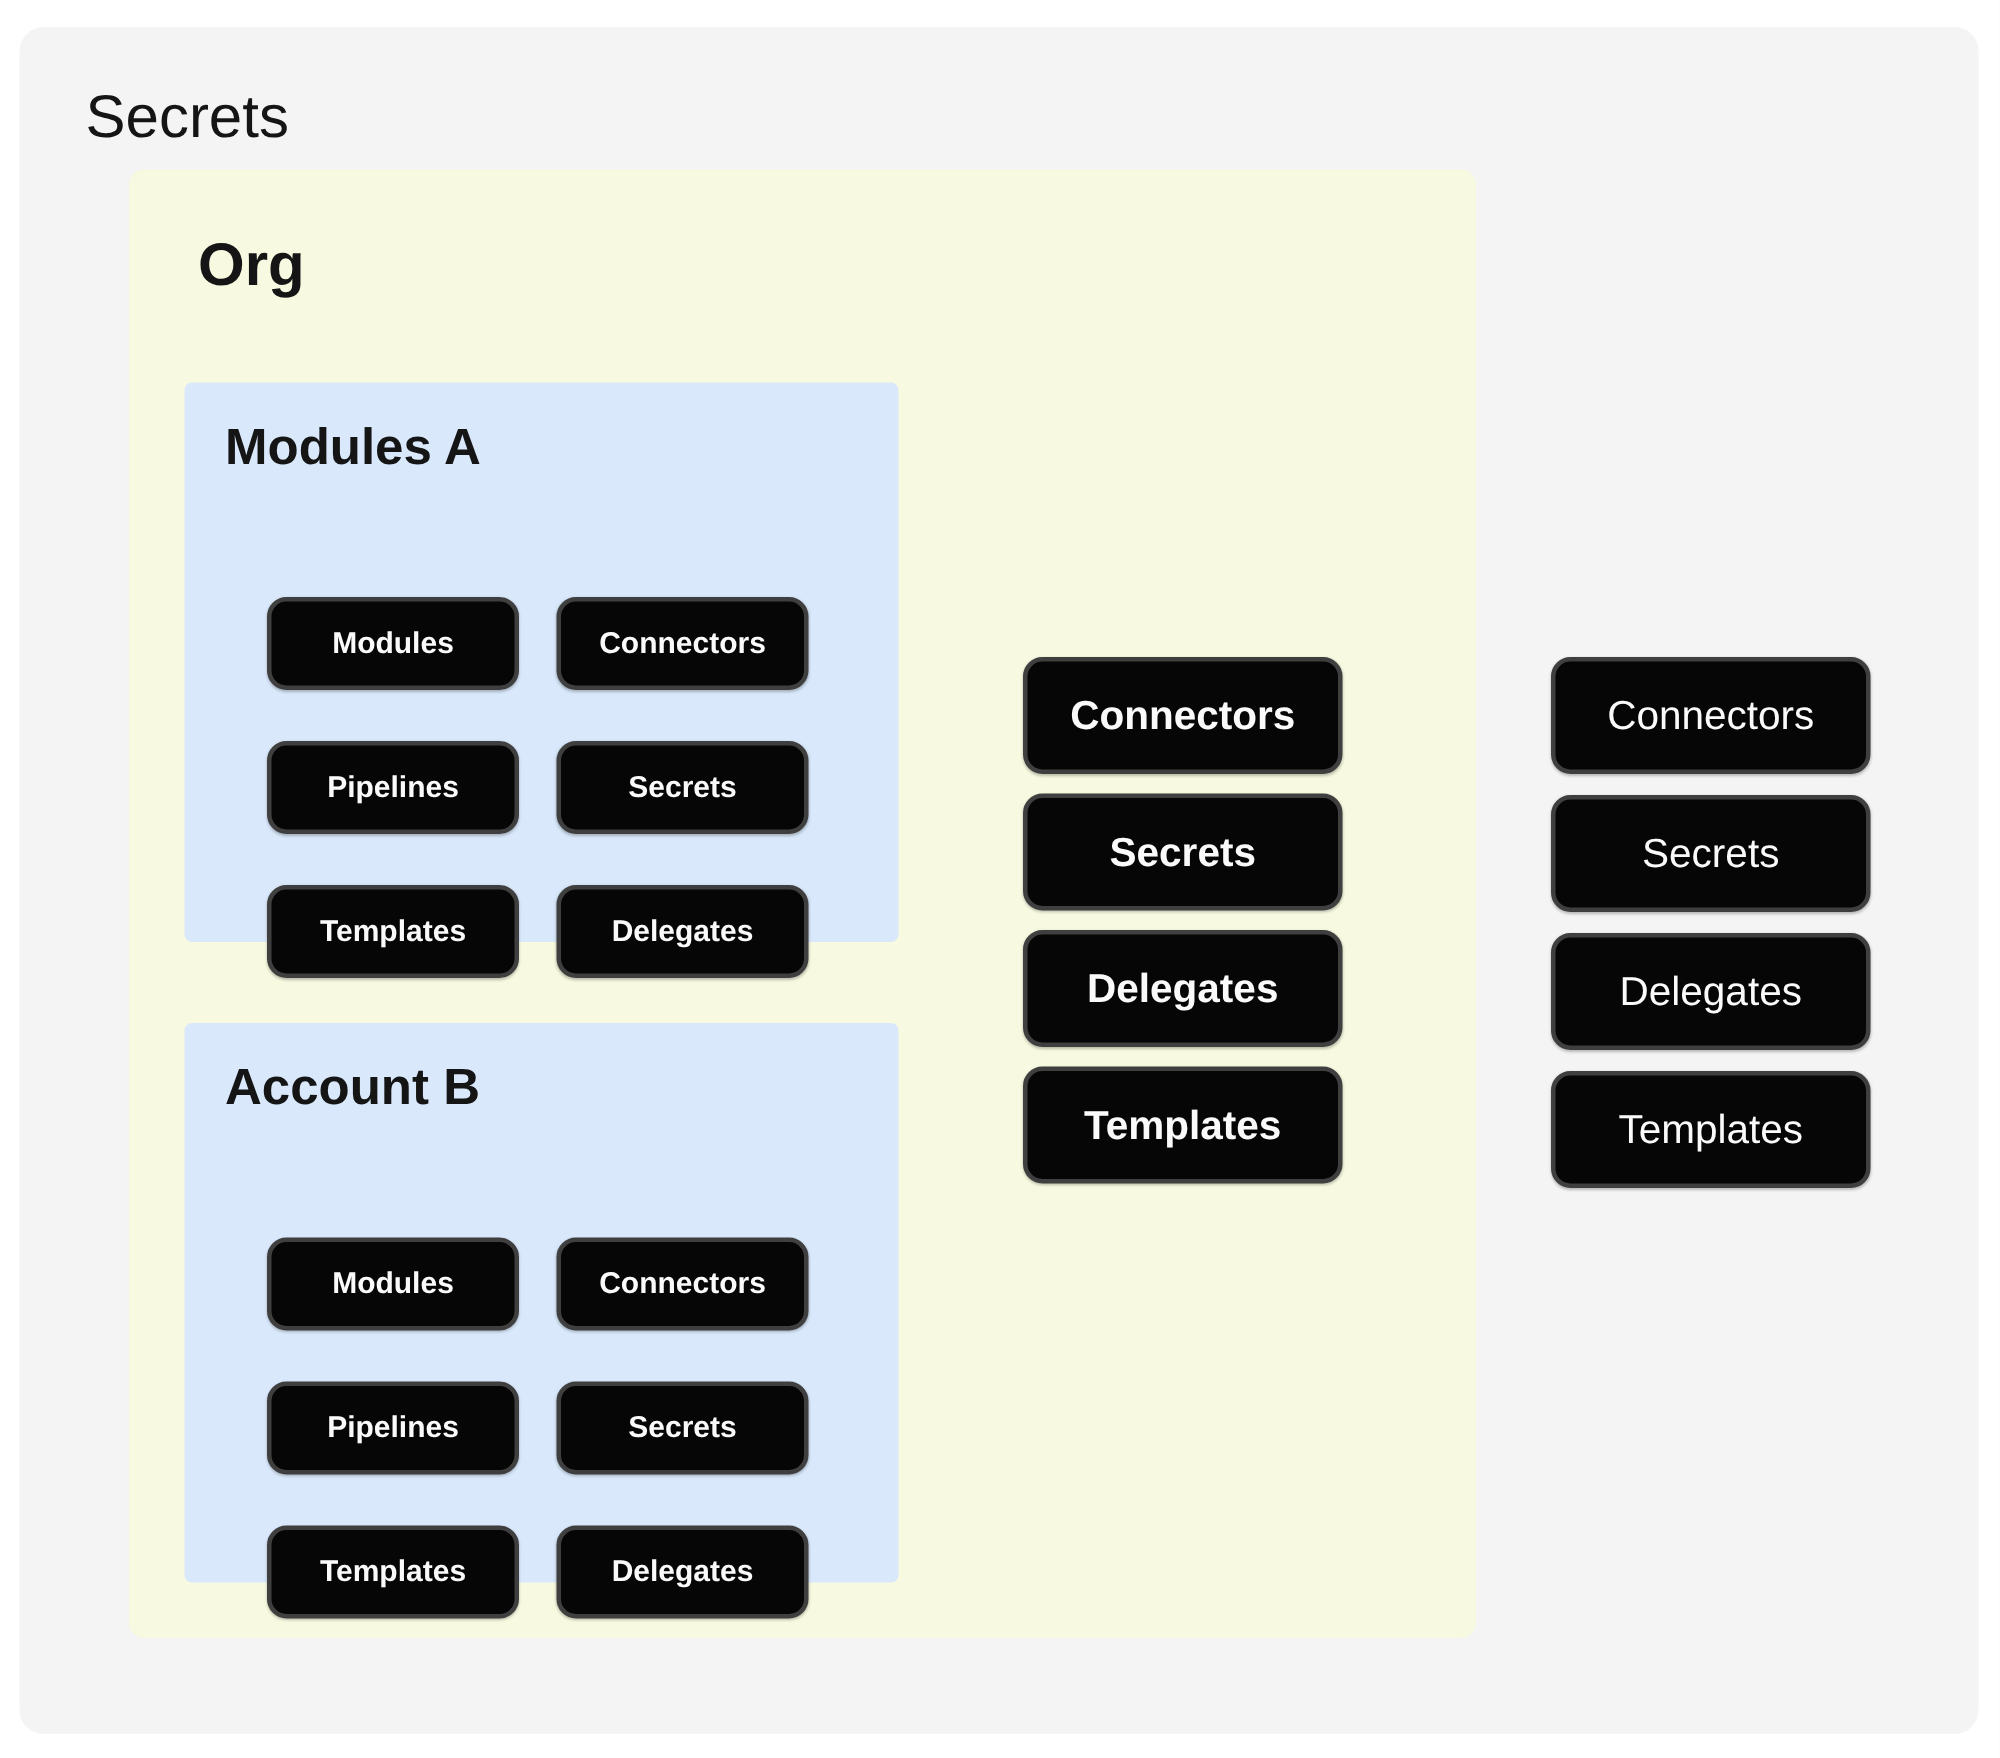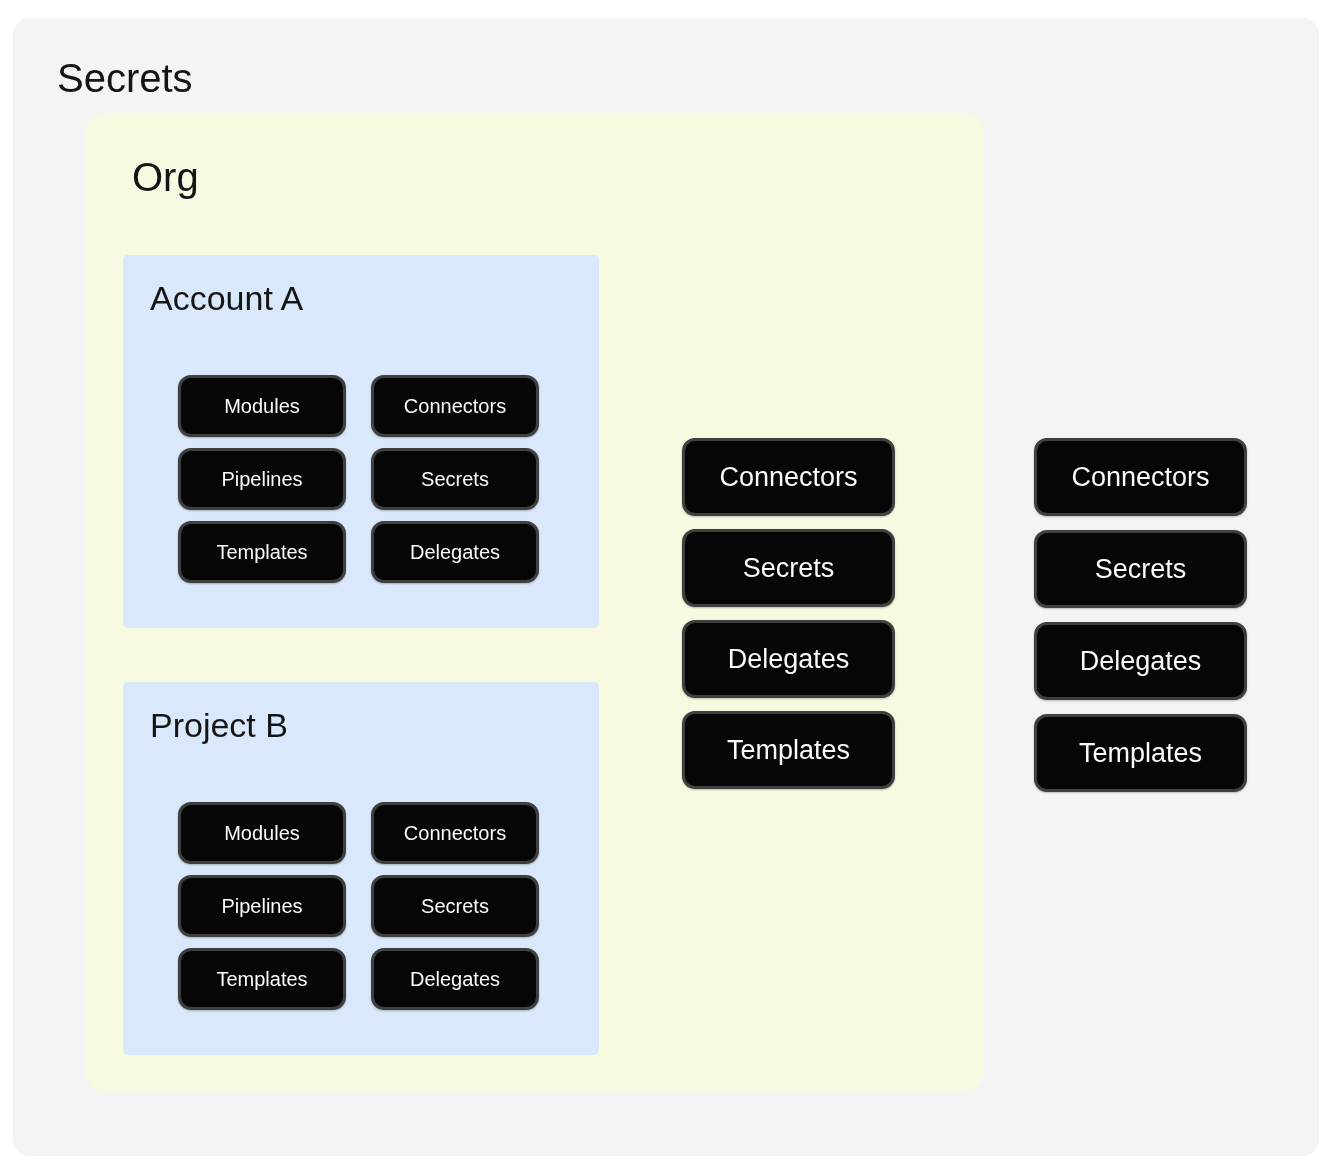--- a/index.html
+++ b/index.html
@@ -23,21 +23,21 @@
   .account-box{
     position:absolute;left:13px;top:18px;width:1306px;height:1138px;
     background:var(--account-bg);border-radius:16px;
   }
   .account-title{
     position:absolute;left:44px;top:36px;
     font-size:40px;line-height:1.2;color:var(--title-text);
   }
   .org-box{
     position:absolute;left:73px;top:95px;width:898px;height:979px;
-    background:var(--org-bg);border-radius:20px;
+    background:var(--org-bg);border-radius:10px;font-weight:bold;
   }
   .org-title{
     position:absolute;left:46px;top:40px;
     font-size:40px;line-height:1.2;color:var(--title-text);
   }
   .project-box{
     position:absolute;left:37px;width:476px;height:373px;
     background:var(--project-bg);border-radius:5px;
   }
   .project-a{top:142px;}
@@ -53,54 +53,54 @@
   }
   .chip{
     background:var(--chip-bg);
     border:3px solid var(--chip-border);
     border-radius:13px;
     color:var(--chip-text);
     display:flex;align-items:center;justify-content:center;
     box-shadow:0 1px 2px rgba(0,0,0,0.25);
     text-align:center;
   }
-  .chip-sm{width:168px;height:62px;font-size:20px;}
+  .chip-sm{width:168px;height:62px;font-size:20px;margin-top:23px;}
   .chip-lg{width:213px;height:78px;font-size:27px;}
   .org-chip-col{
     position:absolute;left:596px;top:325px;
     display:flex;flex-direction:column;gap:13px;
   }
   .account-chip-col{
     position:absolute;left:1021px;top:420px;
     display:flex;flex-direction:column;gap:14px;
   }
 </style>
 </head>
 <body>
 
 <div class="account-box">
   <div class="account-title">Secrets</div>
 
   <div class="org-box">
     <div class="org-title">Org</div>
 
     <div class="project-box project-a">
-      <div class="project-title">Account A</div>
+      <div class="project-title">Modules A</div>
       <div class="chip-grid">
         <div class="chip chip-sm">Modules</div>
         <div class="chip chip-sm">Connectors</div>
         <div class="chip chip-sm">Pipelines</div>
         <div class="chip chip-sm">Secrets</div>
         <div class="chip chip-sm">Templates</div>
         <div class="chip chip-sm">Delegates</div>
       </div>
     </div>
 
     <div class="project-box project-b">
-      <div class="project-title">Project B</div>
+      <div class="project-title">Account B</div>
       <div class="chip-grid">
         <div class="chip chip-sm">Modules</div>
         <div class="chip chip-sm">Connectors</div>
         <div class="chip chip-sm">Pipelines</div>
         <div class="chip chip-sm">Secrets</div>
         <div class="chip chip-sm">Templates</div>
         <div class="chip chip-sm">Delegates</div>
       </div>
     </div>
 

